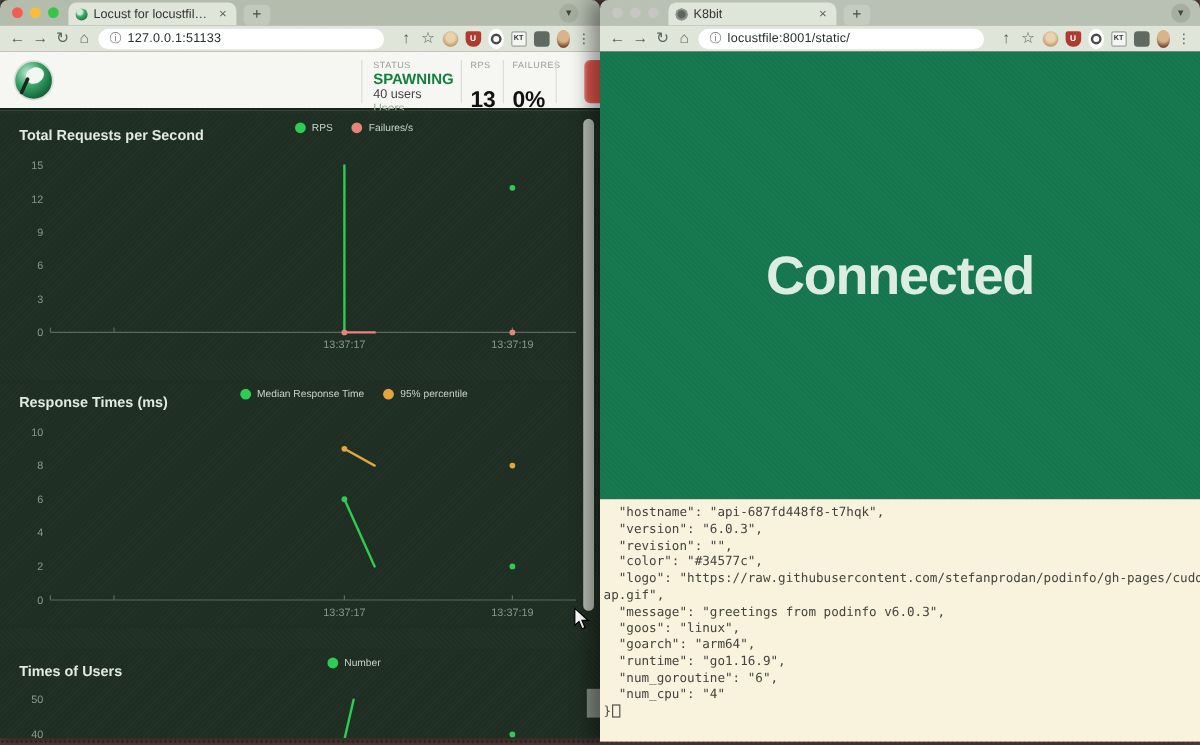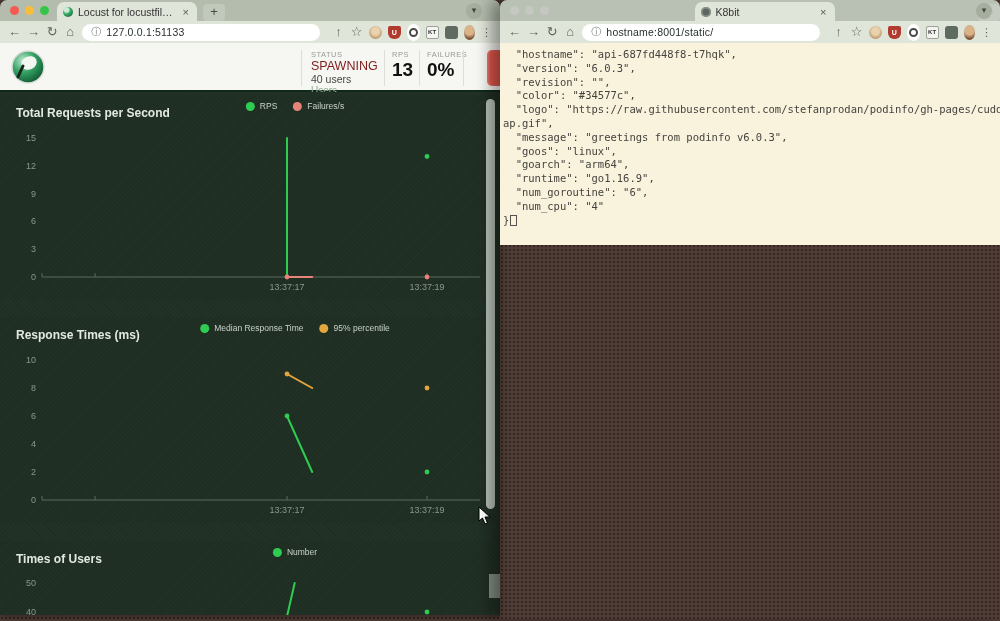--- a/index.html
+++ b/index.html
@@ -8,21 +8,21 @@
   body { background:#503c36;
     background-image:radial-gradient(rgba(0,0,0,.35) 1px, transparent 1px);
     background-size:4px 4px; position:relative; }
 
   .window { position:absolute; overflow:hidden; border-radius:7px 7px 0 0; }
   .win-left  { left:0; top:6; width:500px; height:615px; box-shadow:0 2px 10px rgba(0,0,0,.4); }
   .win-right { left:500px; top:2; width:500px; height:619px; box-shadow:-9px 0 16px rgba(0,0,0,.38); }
 
   
   .tabbar { height:21px; background:#b4bcae; display:flex; align-items:center; position:relative; }
-  .win-right .tabbar { background:#b9c0b4;justify-content:space-between; }
+  .win-right .tabbar { background:#b9c0b4; }
   .traffic { display:flex; gap:6px; padding:0 8px 0 10px; }
   .tl { width:9px; height:9px; border-radius:50%; display:inline-block; }
   .tl.red{background:#f45c51;} .tl.yel{background:#f9bd3c;} .tl.grn{background:#35c649;}
   .tl.gray{background:#c6c6c3;}
   .tab { height:19px; margin-top:2px; width:140px; background:#e0e5da; border-radius:7px 7px 0 0;
     display:flex; align-items:center; padding:0 6px; gap:5px; font-size:10.5px; color:#333;
     position:relative; }
   .tab-title { flex:1; overflow:hidden; white-space:nowrap; text-overflow:ellipsis; }
   .tab-close { color:#5a5a5a; font-size:11px; padding:0 2px; }
   .favicon { width:10px; height:10px; border-radius:50%; flex:none; }
@@ -56,22 +56,22 @@
 
   
   .locust-header { height:49px; background:#f6f6f3; position:relative;
     border-bottom:2px solid #11271c; }
   .logo { position:absolute; left:10px; top:6px; }
   .brand { position:absolute; left:52px; top:10px; font-size:25px; font-weight:300;
     letter-spacing:3px; color:#5c5c5c; }
   .hgroup { position:absolute; top:7px; }
   .hlabel { font-size:7.5px; color:#9a9a9a; letter-spacing:.5px; }
   .hvalue { font-size:10.5px; color:#2e2e2e; margin-top:1px; }
-  .hbig { font-size:19px; font-weight:bold; color:#111; margin-top:0; }
-  .status-val { font-size:12.5px; font-weight:normal; color:#7f1d1d; }
+  .hbig { font-size:19px; font-weight:bold; color:#111; margin-top:14px; }
+  .status-val { font-size:12.5px; font-weight:bold; color:#15803d; }
   .users-line { font-size:10.5px; color:#444; }
   .edit-link { font-size:10px; color:#8fae8f; }
   .vdiv { position:absolute; top:7px; width:1px; height:36px; background:#ddddd8; }
   .stop-frag { position:absolute; left:487px; top:7px; width:26px; height:36px;
     background:#e2574b; border-radius:5px 0 0 5px; box-shadow:inset 2px 0 2px rgba(255,255,255,.2); }
 
   
   .locust-content { position:relative; height:524px; background:#223227;
     background-image:repeating-linear-gradient(45deg, rgba(0,0,0,.10) 0 1px, transparent 1px 3px); }
   .chart-panel { position:absolute; left:0; width:492px; background:#1f2e23;
@@ -299,36 +299,39 @@
     <div class="tab-overflow">▾</div>
   </div>
 
   <div class="toolbar">
     <span class="nav-ic">←</span>
     <span class="nav-ic">→</span>
     <span class="nav-ic">↻</span>
     <span class="nav-ic">⌂</span>
     <div class="url-pill">
       <span class="url-info">ⓘ</span>
-      <span class="url-text">hostname:8001/static/</span>
+      <span class="url-text">locustfile:8001/static/</span>
     </div>
     <span class="tb-spacer"></span>
     <span class="nav-ic">↑</span>
     <span class="nav-ic">☆</span>
     <span class="ext ext-pug"></span>
     <span class="ext ext-shield">U</span>
     <span class="ext-active">
         <span class="dotring"></span>
       </span>
     <span class="ext ext-kt">KT</span>
     <span class="ext ext-puzzle"></span>
     <span class="ext-avatar"></span>
     <span class="kebab">⋮</span>
   </div>
 
+  <div class="connected-area">
+    <div class="connected-text">Connected</div>
+  </div>
 
   <div class="terminal">
     <div class="term-body" id="term-body">
         <div class="term-line">  "hostname": "api-687fd448f8-t7hqk",</div>
         <div class="term-line">  "version": "6.0.3",</div>
         <div class="term-line">  "revision": "",</div>
         <div class="term-line">  "color": "#34577c",</div>
         <div class="term-line">  "logo": "https://raw.githubusercontent.com/stefanprodan/podinfo/gh-pages/cuddle_cl</div>
         <div class="term-line">ap.gif",</div>
         <div class="term-line">  "message": "greetings from podinfo v6.0.3",</div>

